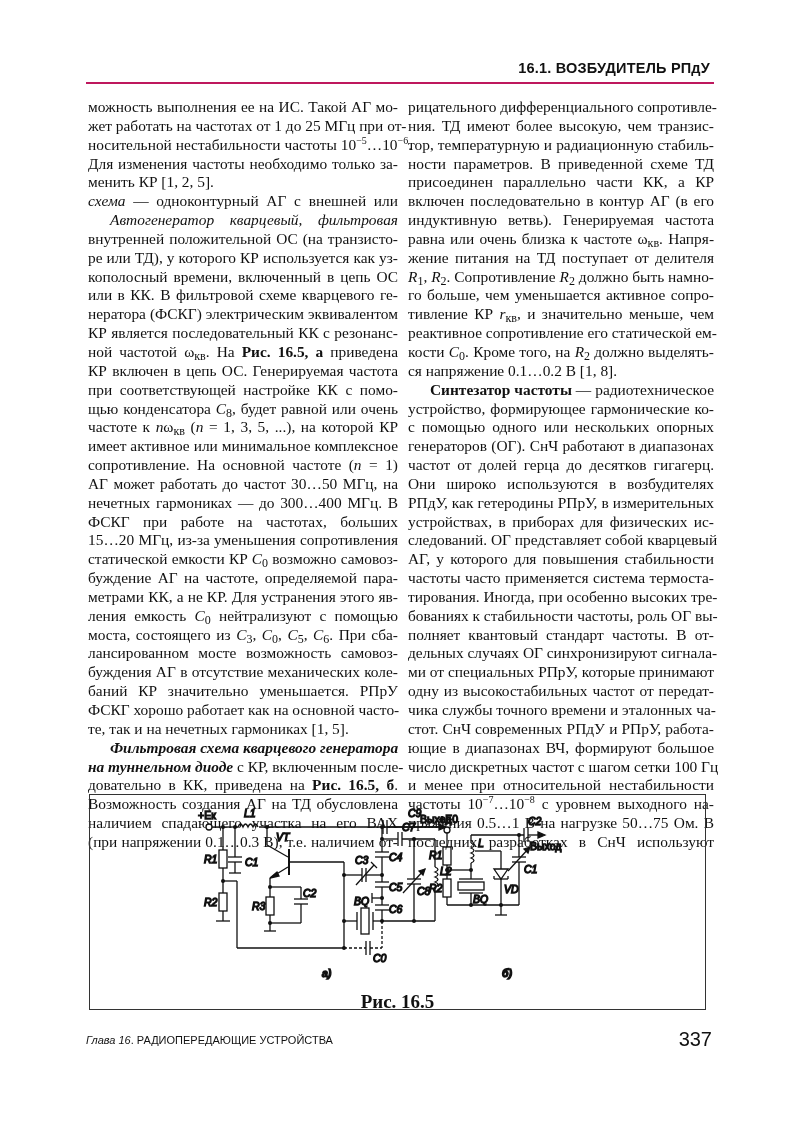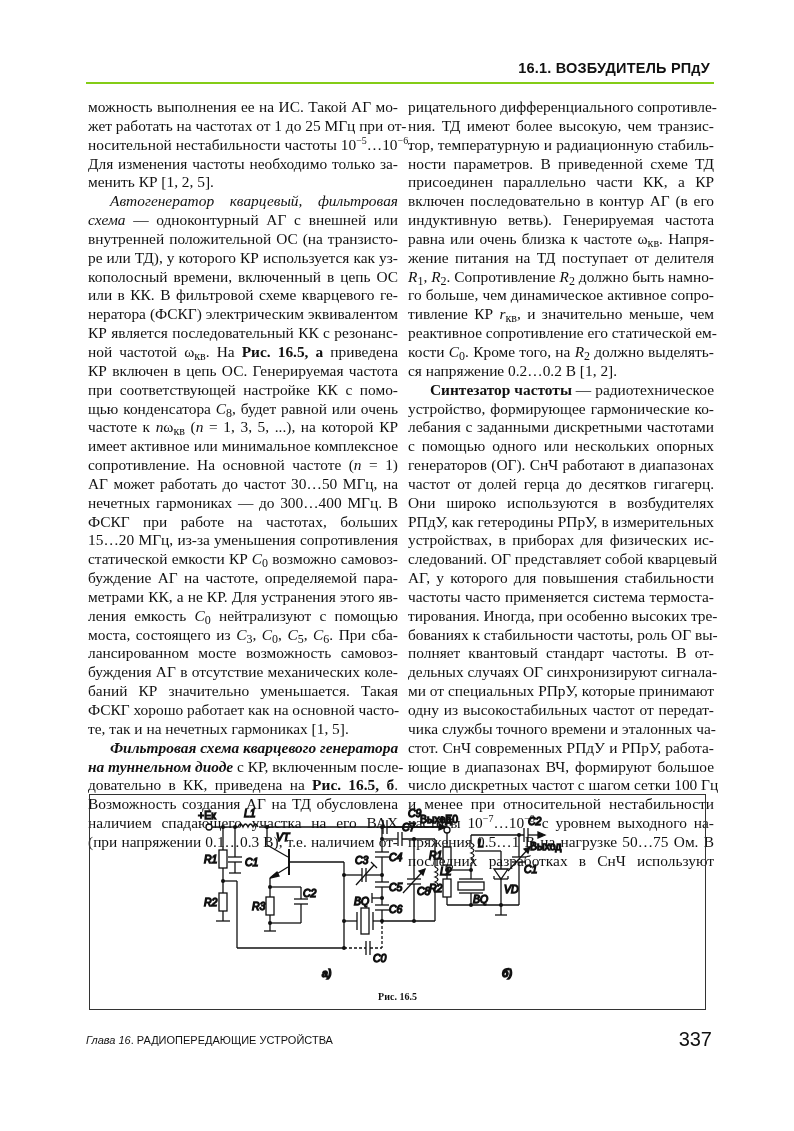--- a/index.html
+++ b/index.html
@@ -1,30 +1,30 @@
 <!DOCTYPE html>
 <html><head>
 <meta charset="utf-8">
 <style>
   html, body { margin: 0; padding: 0; background: #ffffff; }
   body { width: 794px; height: 1131px; position: relative; overflow: hidden; color: #111; }
-  .running-head { position: absolute; left: 86px; top: 58px; width: 628px; height: 24px; border-bottom: 2px solid #84cc16; text-align: center; }
+  .running-head { position: absolute; left: 86px; top: 58px; width: 628px; height: 24px; border-bottom: 2px solid #be185d; text-align: center; }
   .running-head .rh-text { position: absolute; right: 4px; top: 2px; font-family: "Liberation Sans", sans-serif; font-weight: bold; font-size: 14.5px; letter-spacing: 0.2px; }
   .col { position: absolute; top: 98px; font-family: "Liberation Serif", serif; font-size: 15.4px; line-height: 18.85px; text-align: justify; }
   .col-left { left: 88px; width: 310px; }
   .col-right { left: 408px; width: 306px; }
   .col p { margin: 0; }
   .line { display: block; text-align: justify; text-align-last: justify; white-space: nowrap; }
   .line.last { text-align-last: left; }
   .it { font-style: italic; text-align: right; }
   .b { font-weight: bold; }
   sup { font-size: 10px; line-height: 0; vertical-align: 6px; }
   sub { font-size: 12px; line-height: 0; vertical-align: -3px; }
   .figure-box { position: absolute; left: 89px; top: 794px; width: 615px; height: 214px; border: 1.3px solid #333; }
-  .fig-caption { position: absolute; left: 0; width: 100%; top: 196px; text-align: center; font-family: "Liberation Serif", serif; font-weight: bold; font-size: 10px; }
+  .fig-caption { position: absolute; left: 0; width: 100%; top: 196px; text-align: center; font-family: "Liberation Serif", serif; font-weight: bold; font-size: 19px; }
   .schematic { position: absolute; left: 0; top: 0; }
   .schematic text { font-family: "Liberation Sans", sans-serif; font-style: italic; font-size: 10.5px; fill: #111; }
   .schematic .up { font-style: normal; }
   .footer { position: absolute; left: 86px; top: 1028px; width: 628px; height: 22px; }
   .footer .chapter { position: absolute; left: 0; top: 6px; font-family: "Liberation Sans", sans-serif; font-size: 11px; }
   .footer .chapter .it { font-style: italic; }
   .footer .page-num { position: absolute; right: 2px; top: 0; font-family: "Liberation Sans", sans-serif; font-size: 20px; }
 </style>
 </head>
 <body>
@@ -35,22 +35,22 @@
 
 <div class="col col-left">
   <p>
     <span class="line">можность выполнения ее на ИС. Такой АГ мо-</span>
     <span class="line">жет работать на частотах от 1 до 25 МГц при от-</span>
     <span class="line"><span>носительной нестабильности частоты 10</span><sup>−5</sup><span>…10</span><sup>−6</sup><span>.</span></span>
     <span class="line">Для изменения частоты необходимо только за-</span>
     <span class="line last">менить КР [1, 2, 5].</span>
   </p>
   <p>
+    <span class="line"><span class="it">схема</span><span> — одноконтурный АГ с внешней или</span></span>
     <span class="line" style="padding-left:22px"><span class="it">Автогенератор кварцевый, фильтровая</span></span>
-    <span class="line"><span class="it">схема</span><span> — одноконтурный АГ с внешней или</span></span>
     <span class="line">внутренней положительной ОС (на транзисто-</span>
     <span class="line">ре или ТД), у которого КР используется как уз-</span>
     <span class="line">кополосный времени, включенный в цепь ОС</span>
     <span class="line">или в КК. В фильтровой схеме кварцевого ге-</span>
     <span class="line">нератора (ФСКГ) электрическим эквивалентом</span>
     <span class="line">КР является последовательный КК с резонанс-</span>
     <span class="line"><span>ной частотой ω</span><sub>кв</sub><span>. На </span><span class="b">Рис. 16.5, а</span><span> приведена</span></span>
     <span class="line">КР включен в цепь ОС. Генерируемая частота</span>
     <span class="line">при соответствующей настройке КК с помо-</span>
     <span class="line"><span>щью конденсатора </span><span class="it">C</span><sub>8</sub><span>, будет равной или очень</span></span>
@@ -61,21 +61,21 @@
     <span class="line">нечетных гармониках — до 300…400 МГц. В</span>
     <span class="line">ФСКГ при работе на частотах, больших</span>
     <span class="line">15…20 МГц, из-за уменьшения сопротивления</span>
     <span class="line"><span>статической емкости КР </span><span class="it">C</span><sub>0</sub><span> возможно самовоз-</span></span>
     <span class="line">буждение АГ на частоте, определяемой пара-</span>
     <span class="line">метрами КК, а не КР. Для устранения этого яв-</span>
     <span class="line"><span>ления емкость </span><span class="it">C</span><sub>0</sub><span> нейтрализуют с помощью</span></span>
     <span class="line"><span>моста, состоящего из </span><span class="it">C</span><sub>3</sub>, <span class="it">C</span><sub>0</sub>, <span class="it">C</span><sub>5</sub>, <span class="it">C</span><sub>6</sub><span>. При сба-</span></span>
     <span class="line">лансированном мосте возможность самовоз-</span>
     <span class="line">буждения АГ в отсутствие механических коле-</span>
-    <span class="line">баний КР значительно уменьшается. Такая</span>
+    <span class="line">баний КР значительно уменьшается. РПрУ</span>
     <span class="line">ФСКГ хорошо работает как на основной часто-</span>
     <span class="line last">те, так и на нечетных гармониках [1, 5].</span>
   </p>
   <p>
     <span class="line" style="padding-left:22px"><span class="it b">Фильтровая схема кварцевого генератора</span></span>
     <span class="line"><span class="it b">на туннельном диоде</span><span> с КР, включенным после-</span></span>
     <span class="line"><span>довательно в КК, приведена на </span><span class="b">Рис. 16.5, б</span><span>.</span></span>
     <span class="line">Возможность создания АГ на ТД обусловлена</span>
     <span class="line">наличием спадающего участка на его ВАХ</span>
     <span class="line">(при напряжении 0.1…0.3 В), т.е. наличием от-</span>
@@ -87,30 +87,29 @@
     <span class="line">рицательного дифференциального сопротивле-</span>
     <span class="line">ния. ТД имеют более высокую, чем транзис-</span>
     <span class="line">тор, температурную и радиационную стабиль-</span>
     <span class="line">ности параметров. В приведенной схеме ТД</span>
     <span class="line">присоединен параллельно части КК, а КР</span>
     <span class="line">включен последовательно в контур АГ (в его</span>
     <span class="line">индуктивную ветвь). Генерируемая частота</span>
     <span class="line"><span>равна или очень близка к частоте ω</span><sub>кв</sub><span>. Напря-</span></span>
     <span class="line">жение питания на ТД поступает от делителя</span>
     <span class="line"><span class="it">R</span><sub>1</sub>, <span class="it">R</span><sub>2</sub><span>. Сопротивление </span><span class="it">R</span><sub>2</sub><span> должно быть намно-</span></span>
-    <span class="line">го больше, чем динамическое активное сопро-</span>
+    <span class="line">го больше, чем уменьшается активное сопро-</span>
     <span class="line"><span>тивление КР </span><span class="it">r</span><sub>кв</sub><span>, и значительно меньше, чем</span></span>
     <span class="line">реактивное сопротивление его статической ем-</span>
     <span class="line"><span>кости </span><span class="it">C</span><sub>0</sub><span>. Кроме того, на </span><span class="it">R</span><sub>2</sub><span> должно выделять-</span></span>
-    <span class="line last">ся напряжение 0.2…0.2 В [1, 2].</span>
+    <span class="line last">ся напряжение 0.1…0.2 В [1, 8].</span>
   </p>
   <p style="margin-top:0">
     <span class="line" style="padding-left:22px"><span class="b">Синтезатор частоты</span><span> — радиотехническое</span></span>
     <span class="line">устройство, формирующее гармонические ко-</span>
-    <span class="line">лебания с заданными дискретными частотами</span>
     <span class="line">с помощью одного или нескольких опорных</span>
     <span class="line">генераторов (ОГ). СнЧ работают в диапазонах</span>
     <span class="line">частот от долей герца до десятков гигагерц.</span>
     <span class="line">Они широко используются в возбудителях</span>
     <span class="line">РПдУ, как гетеродины РПрУ, в измерительных</span>
     <span class="line">устройствах, в приборах для физических ис-</span>
     <span class="line">следований. ОГ представляет собой кварцевый</span>
     <span class="line">АГ, у которого для повышения стабильности</span>
     <span class="line">частоты часто применяется система термоста-</span>
     <span class="line">тирования. Иногда, при особенно высоких тре-</span>

